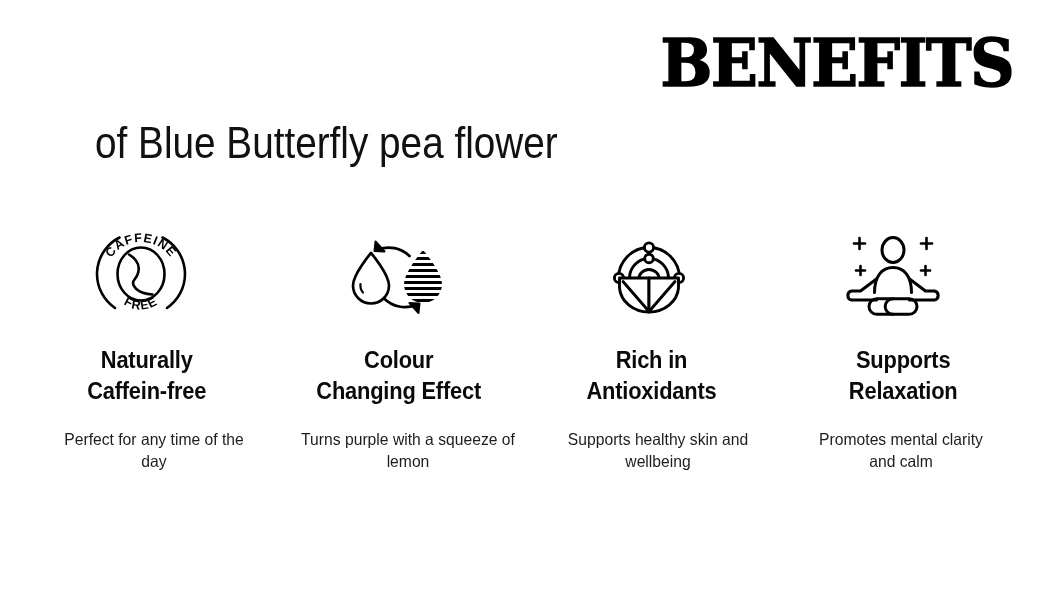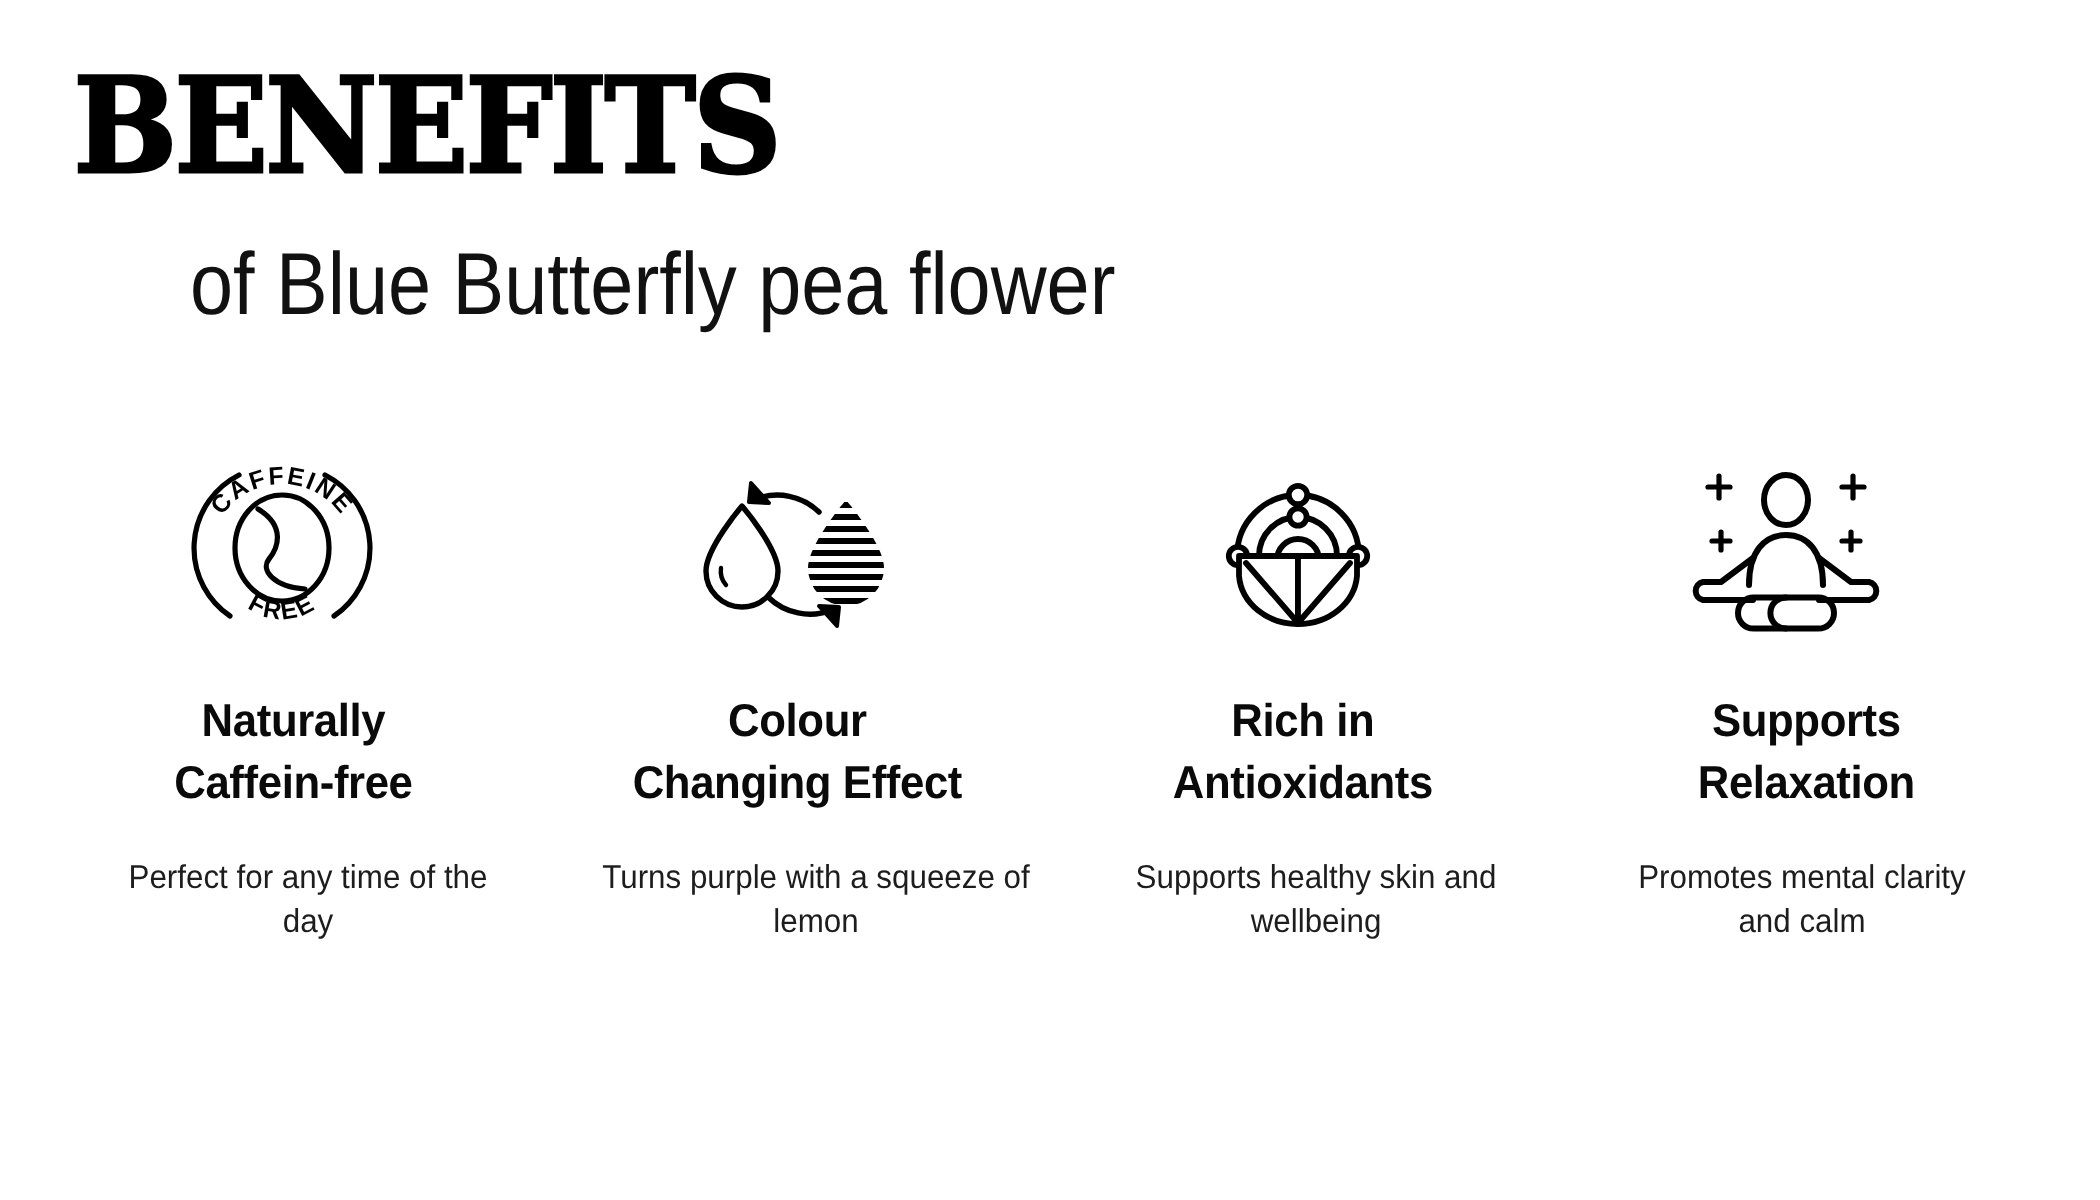--- a/index.html
+++ b/index.html
@@ -20,21 +20,21 @@
     width: 1050px;
     height: 600px;
   }
 
   
   .title-wrap {
     position: absolute;
     top: 32px;
     left: 0;
     width: 1050px;
-    text-align: left;
+    text-align: right;
   }
   .main-title {
     font-family: "DejaVu Serif", "Liberation Serif", serif;
     font-weight: 700;
     font-size: 66px;
     line-height: 0.95;
     letter-spacing: -1.5px;
     color: #000000;
     margin: 0;
     transform: scaleX(0.93);

